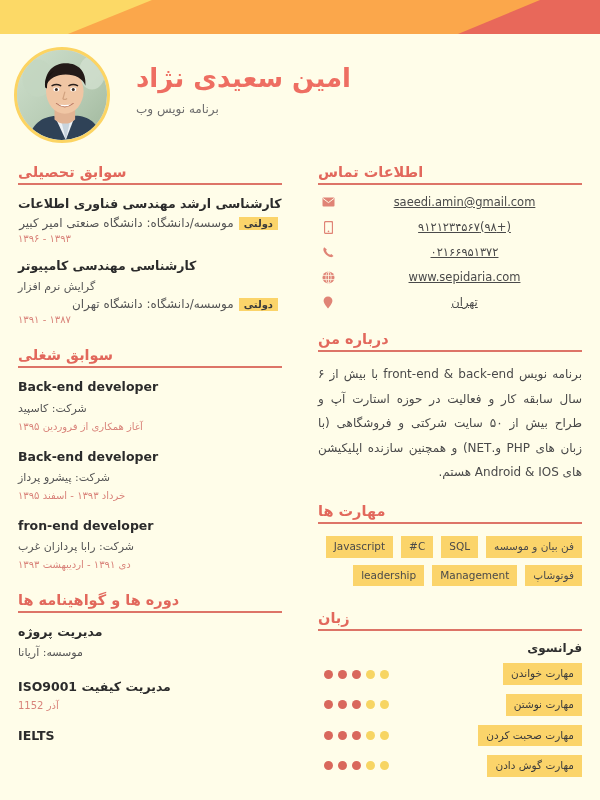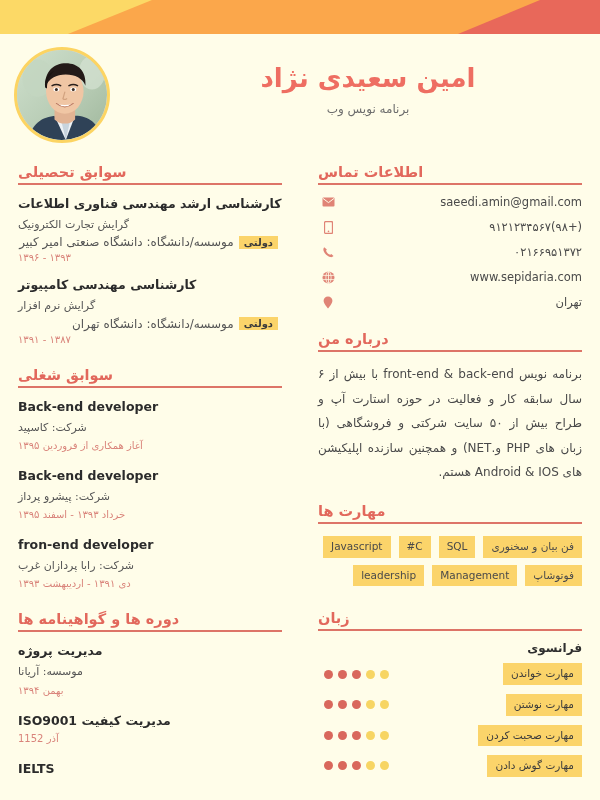--- a/index.html
+++ b/index.html
@@ -52,21 +52,21 @@
     overflow: hidden;
     background: #cfd8d0;
   }
   .avatar svg { display:block; width: 100%; height: 100%; }
 
   .name-block {
     position: absolute;
     top: 28px;
     right: 0;
     left: 126px;
-    text-align: center;
+    text-align: left;
     padding-left: 10px;
   }
   .full-name {
     font-size: 26px;
     font-weight: bold;
     color: #EE6E62;
     line-height: 1.25;
     letter-spacing: 0px;
   }
   .job-title {
@@ -119,25 +119,26 @@
     min-width: 20px;
     text-align: center;
     color: #E08476;
     display: flex;
     align-items: center;
     justify-content: center;
   }
   .contact-icon svg { display: block; }
   .contact-text {
     flex: 1;
-    text-align: right;
+    text-align: center;
     font-size: 11.5px;
     color: #4a4a4a;
     padding-left: 9px;
     direction: ltr;
+    text-decoration: underline;
   }
   .contact-text.rtl { direction: rtl; }
 
   
   .about-text {
     font-size: 12px;
     line-height: 2.05;
     color: #4a4a4a;
     text-align: justify;
     text-align-last: right;
@@ -368,21 +369,21 @@
       <div class="section" style="margin-top:22px;">
         <div class="sec-title">درباره من</div>
         <div class="sec-rule"></div>
         <div class="about-text">برنامه نویس front-end &amp; back-end با بیش از ۶ سال سابقه کار و فعالیت در حوزه استارت آپ و طراح بیش از ۵۰ سایت شرکتی و فروشگاهی (با زبان های PHP و.NET) و همچنین سازنده اپلیکیشن های Android &amp; IOS هستم.</div>
       </div>
 
       <div class="section" style="margin-top:18px;">
         <div class="sec-title">مهارت ها</div>
         <div class="sec-rule"></div>
         <div class="tags">
-          <span class="tag">فن بیان و سخنوری</span>
+          <span class="tag">فن بیان و موسسه</span>
           <span class="tag">SQL</span>
           <span class="tag">C#</span>
           <span class="tag">Javascript</span>
           <span class="tag">فوتوشاپ</span>
           <span class="tag">Management</span>
           <span class="tag">leadership</span>
         </div>
       </div>
 
       <div class="section" style="margin-top:24px;">
@@ -442,21 +443,20 @@
     </div>
 
     <div class="col col-left">
 
       <div class="section">
         <div class="sec-title">سوابق تحصیلی</div>
         <div class="sec-rule"></div>
 
         <div class="entry">
           <div class="entry-title">کارشناسی ارشد مهندسی فناوری اطلاعات</div>
-          <div class="entry-sub">گرایش تجارت الکترونیک</div>
           <div class="inst-line">
             <span class="badge">دولتی</span>
             <span class="txt">موسسه/دانشگاه: دانشگاه صنعتی امیر کبیر</span>
           </div>
           <div class="entry-date">۱۳۹۳ - ۱۳۹۶</div>
         </div>
 
         <div class="entry" style="margin-top:12px;">
           <div class="entry-title">کارشناسی مهندسی کامپیوتر</div>
           <div class="entry-sub">گرایش نرم افزار</div>
@@ -491,21 +491,20 @@
         </div>
       </div>
 
       <div class="section" style="margin-top:22px;">
         <div class="sec-title">دوره ها و گواهینامه ها</div>
         <div class="sec-rule"></div>
 
         <div class="entry">
           <div class="entry-title">مدیریت پروژه</div>
           <div class="entry-sub">موسسه: آریانا</div>
-          <div class="entry-date">بهمن ۱۳۹۴</div>
         </div>
 
         <div class="entry" style="margin-top:16px;">
           <div class="entry-title">مدیریت کیفیت ISO9001</div>
           <div class="entry-date">آذر 1152</div>
         </div>
 
         <div class="entry" style="margin-top:16px;">
           <div class="entry-title ltr">IELTS</div>
         </div>

